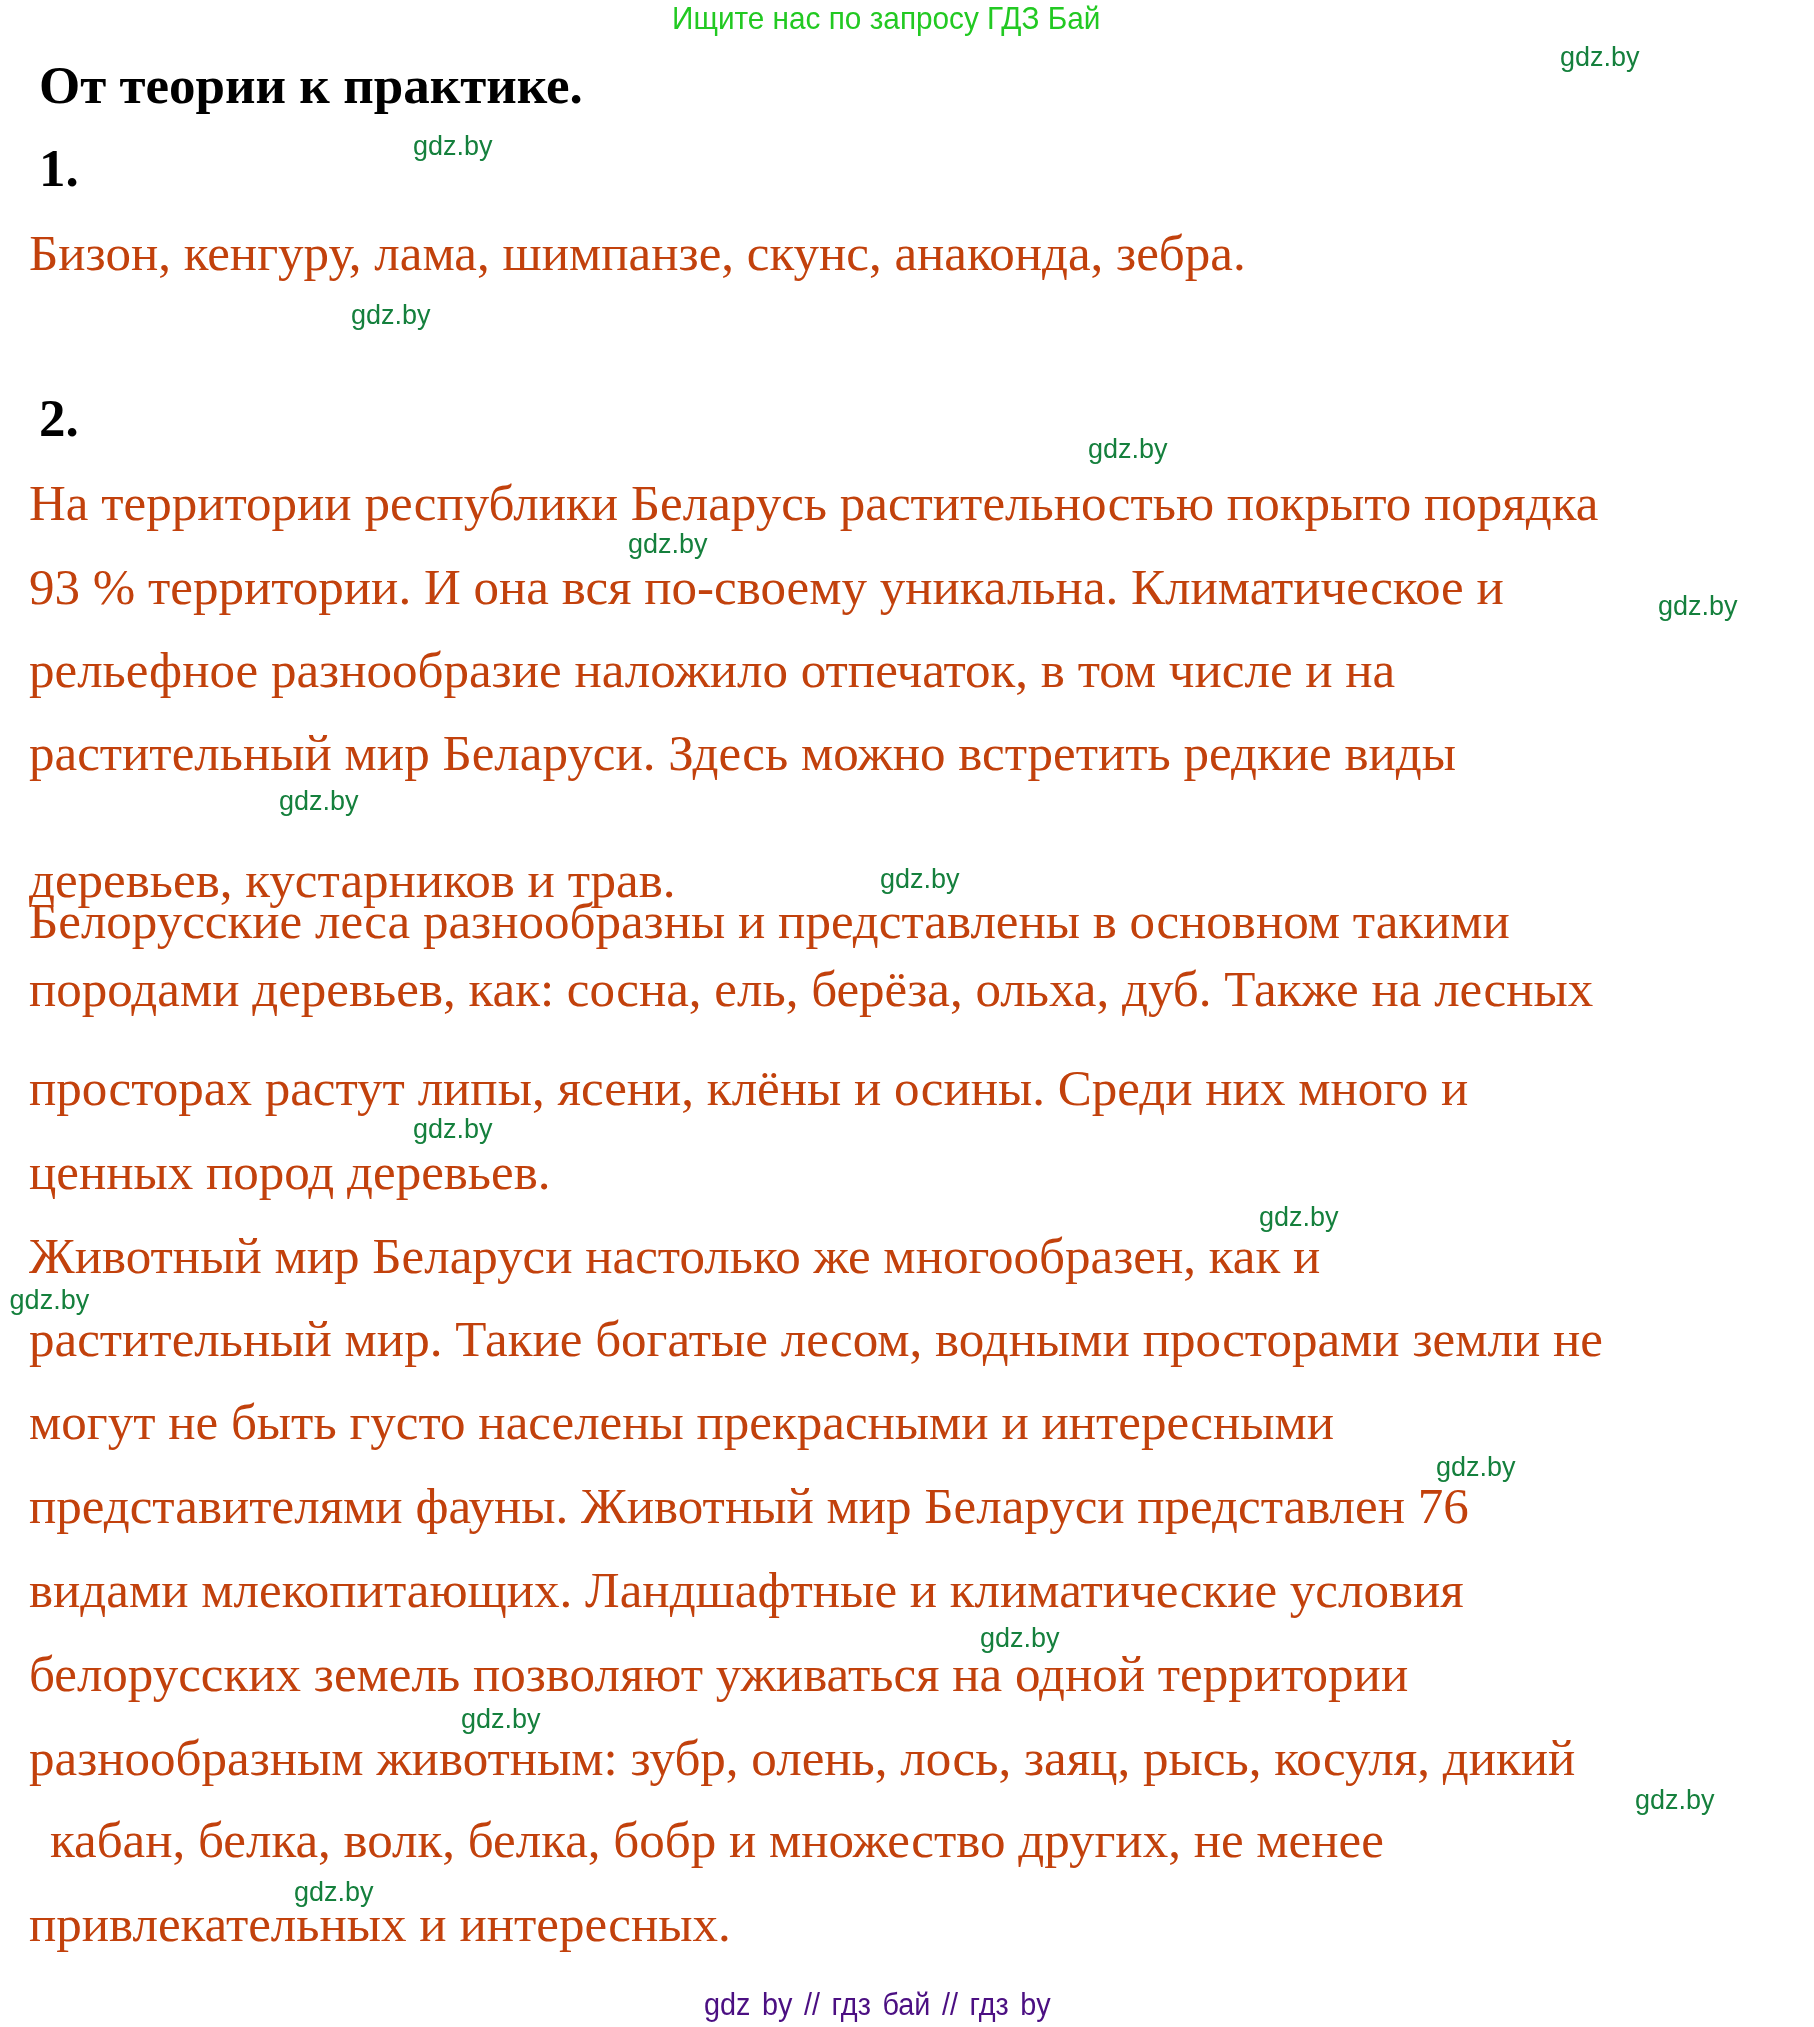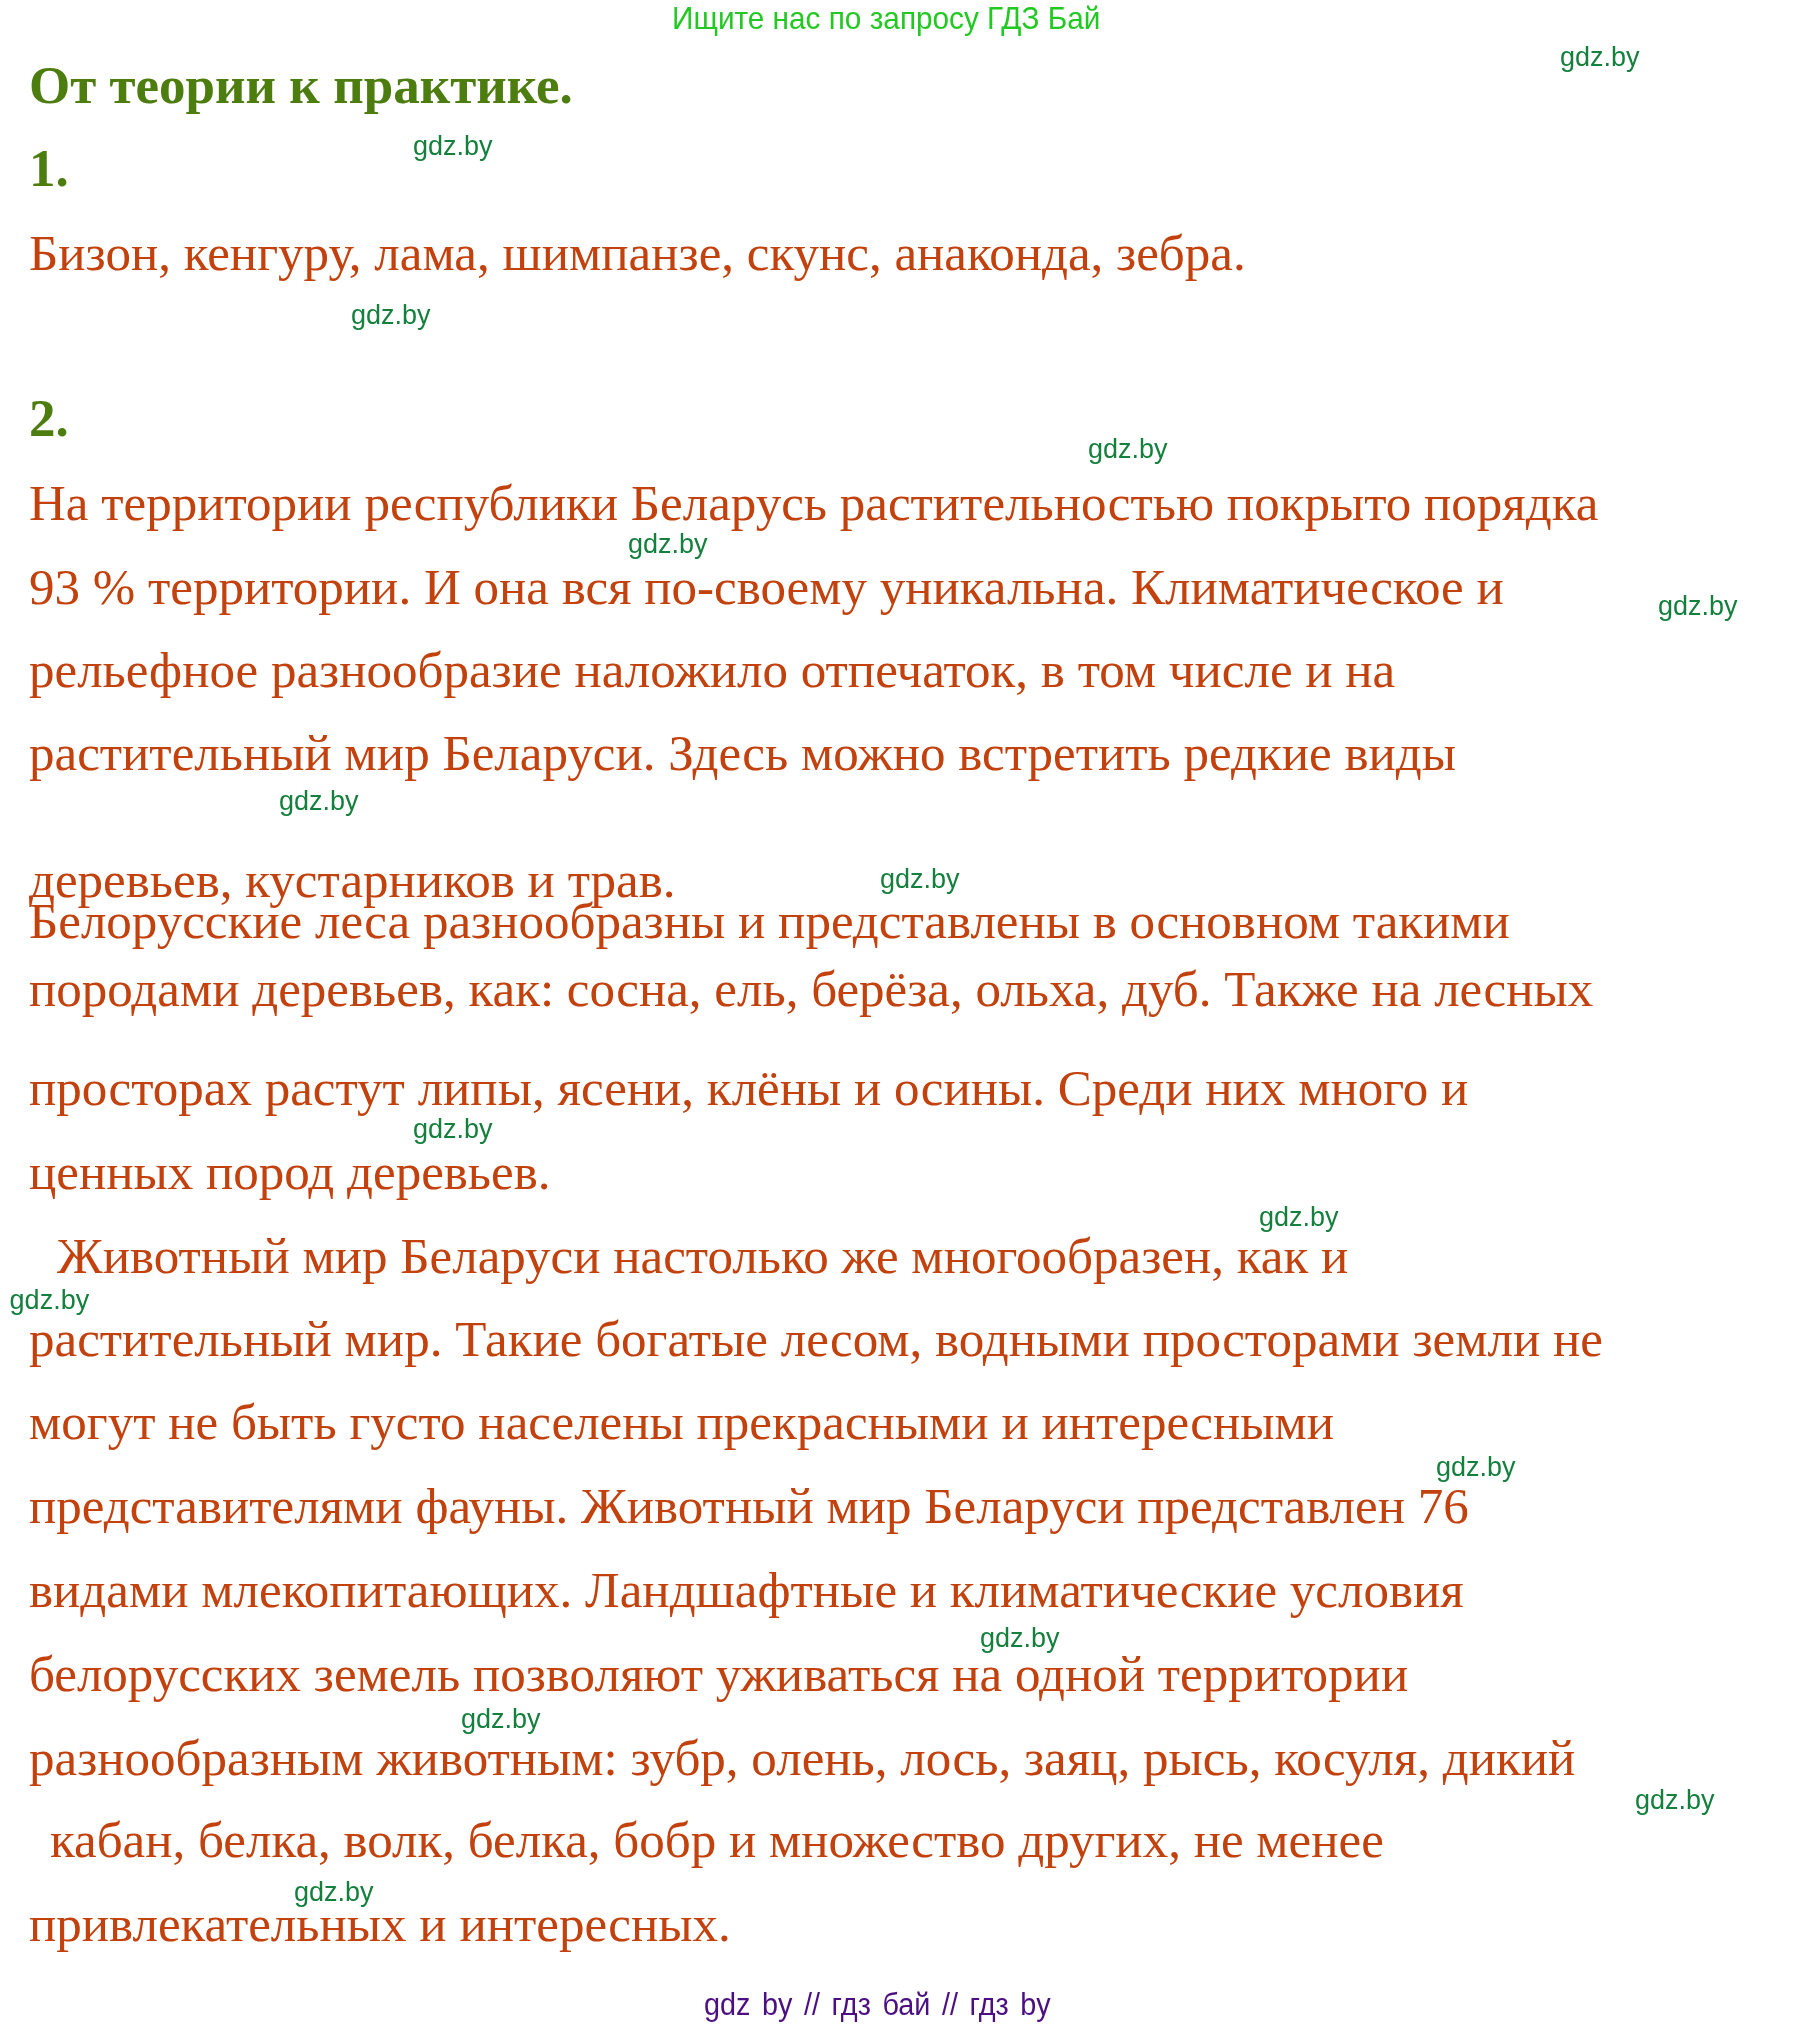--- a/index.html
+++ b/index.html
@@ -9,22 +9,22 @@
     font-family: "Liberation Sans", sans-serif;
     font-size: 32px; line-height: 32px;
     color: #22c922;
     left: 672px; top: 1.9px;
     transform: scaleX(0.93); transform-origin: left top;
   }
   .heading {
     font-family: "Liberation Serif", serif;
     font-weight: bold;
     font-size: 53px; line-height: 53px;
-    color: #4d7c0f;
-    left: 29px;
+    color: #000000;
+    left: 39px;
   }
   .body-line {
     font-family: "Liberation Serif", serif;
     font-size: 51px; line-height: 51px;
     color: #c2410c;
     left: 29px;
   }
   .wm {
     font-family: "Liberation Sans", sans-serif;
     font-size: 27px; line-height: 27px;
@@ -54,21 +54,21 @@
 <div>
   <div class="abs body-line" style="top:478px;">На территории республики Беларусь растительностью покрыто порядка</div>
   <div class="abs body-line" style="top:562px;">93 % территории. И она вся по-своему уникальна. Климатическое и</div>
   <div class="abs body-line" style="top:645px;">рельефное разнообразие наложило отпечаток, в том числе и на</div>
   <div class="abs body-line" style="top:728px;">растительный мир Беларуси. Здесь можно встретить редкие виды</div>
   <div class="abs body-line" style="top:855px;">деревьев, кустарников и трав.</div>
   <div class="abs body-line" style="top:896px;">Белорусские леса разнообразны и представлены в основном такими</div>
   <div class="abs body-line" style="top:964px;">породами деревьев, как: сосна, ель, берёза, ольха, дуб. Также на лесных</div>
   <div class="abs body-line" style="top:1063px;">просторах растут липы, ясени, клёны и осины. Среди них много и</div>
   <div class="abs body-line" style="top:1147px;">ценных пород деревьев.</div>
-  <div class="abs body-line" style="top:1231px;margin-left:28px;">Животный мир Беларуси настолько же многообразен, как и</div>
+  <div class="abs body-line" style="top:1231px;">Животный мир Беларуси настолько же многообразен, как и</div>
   <div class="abs body-line" style="top:1314px;">растительный мир. Такие богатые лесом, водными просторами земли не</div>
   <div class="abs body-line" style="top:1397px;">могут не быть густо населены прекрасными и интересными</div>
   <div class="abs body-line" style="top:1481px;">представителями фауны. Животный мир Беларуси представлен 76</div>
   <div class="abs body-line" style="top:1565px;">видами млекопитающих. Ландшафтные и климатические условия</div>
   <div class="abs body-line" style="top:1649px;">белорусских земель позволяют уживаться на одной территории</div>
   <div class="abs body-line" style="top:1733px;">разнообразным животным: зубр, олень, лось, заяц, рысь, косуля, дикий</div>
   <div class="abs body-line" style="top:1815px;margin-left:21px;">кабан, белка, волк, белка, бобр и множество других, не менее</div>
   <div class="abs body-line" style="top:1899px;">привлекательных и интересных.</div>
 </div>
 

